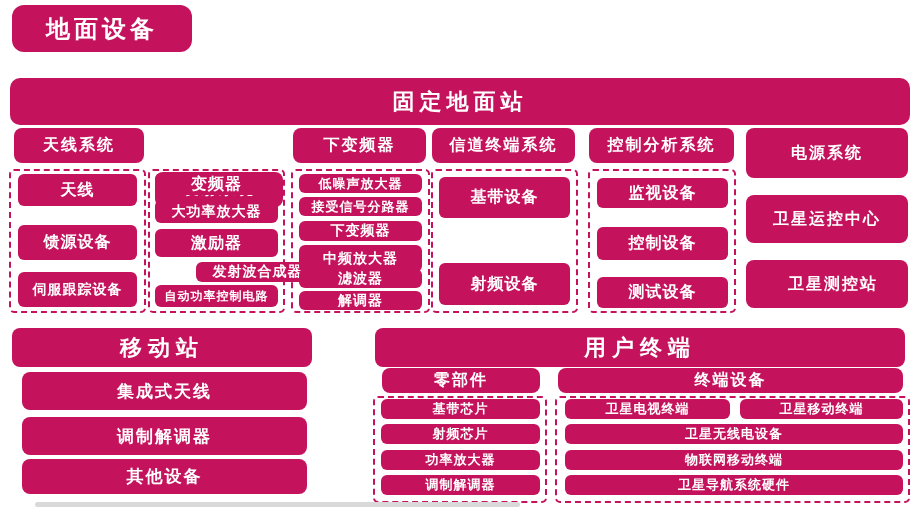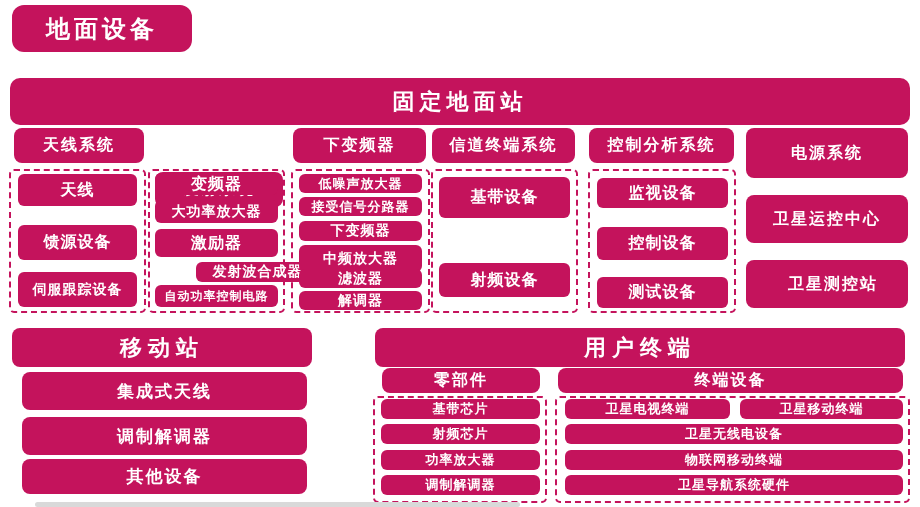--- a/index.html
+++ b/index.html
@@ -51,21 +51,21 @@
 <div class="box sm fs12" style="left:155px; top:285px; width:123px; height:22px;">自动功率控制电路</div>
 
 <div class="box sm fs13" style="left:299px; top:174px; width:123px; height:19px;">低噪声放大器</div>
 <div class="box sm fs13" style="left:299px; top:197px; width:123px; height:19px;">接受信号分路器</div>
 <div class="box sm fs14" style="left:299px; top:221px; width:123px; height:20px;">下变频器</div>
 <div class="box sm fs14" style="left:299px; top:245px; width:123px; height:27px;">中频放大器</div>
 <div class="box sm fs14" style="left:299px; top:269px; width:123px; height:19px;">滤波器</div>
 <div class="box sm fs14" style="left:299px; top:291px; width:123px; height:19px;">解调器</div>
 
 <div class="box sm fs15" style="left:439px; top:177px; width:131px; height:41px;">基带设备</div>
-<div class="box sm fs15" style="left:439px; top:263px; width:131px; height:34px;">射频设备</div>
+<div class="box sm fs15" style="left:439px; top:263px; width:131px; height:42px;">射频设备</div>
 
 <div class="box sm fs15" style="left:597px; top:178px; width:131px; height:30px;">监视设备</div>
 <div class="box sm fs15" style="left:597px; top:227px; width:131px; height:33px;">控制设备</div>
 <div class="box sm fs15" style="left:597px; top:277px; width:131px; height:31px;">测试设备</div>
 
 <div class="box fs16" style="left:746px; top:128px; width:162px; height:50px;">电源系统</div>
 <div class="box fs16" style="left:746px; top:195px; width:162px; height:48px;">卫星运控中心</div>
 <div class="box fs16" style="left:746px; top:260px; width:162px; height:48px;padding-left:12px;">卫星测控站</div>
 
 <div class="box fs22" style="left:12px; top:328px; width:300px; height:39px; letter-spacing:6px;">移动站</div>

